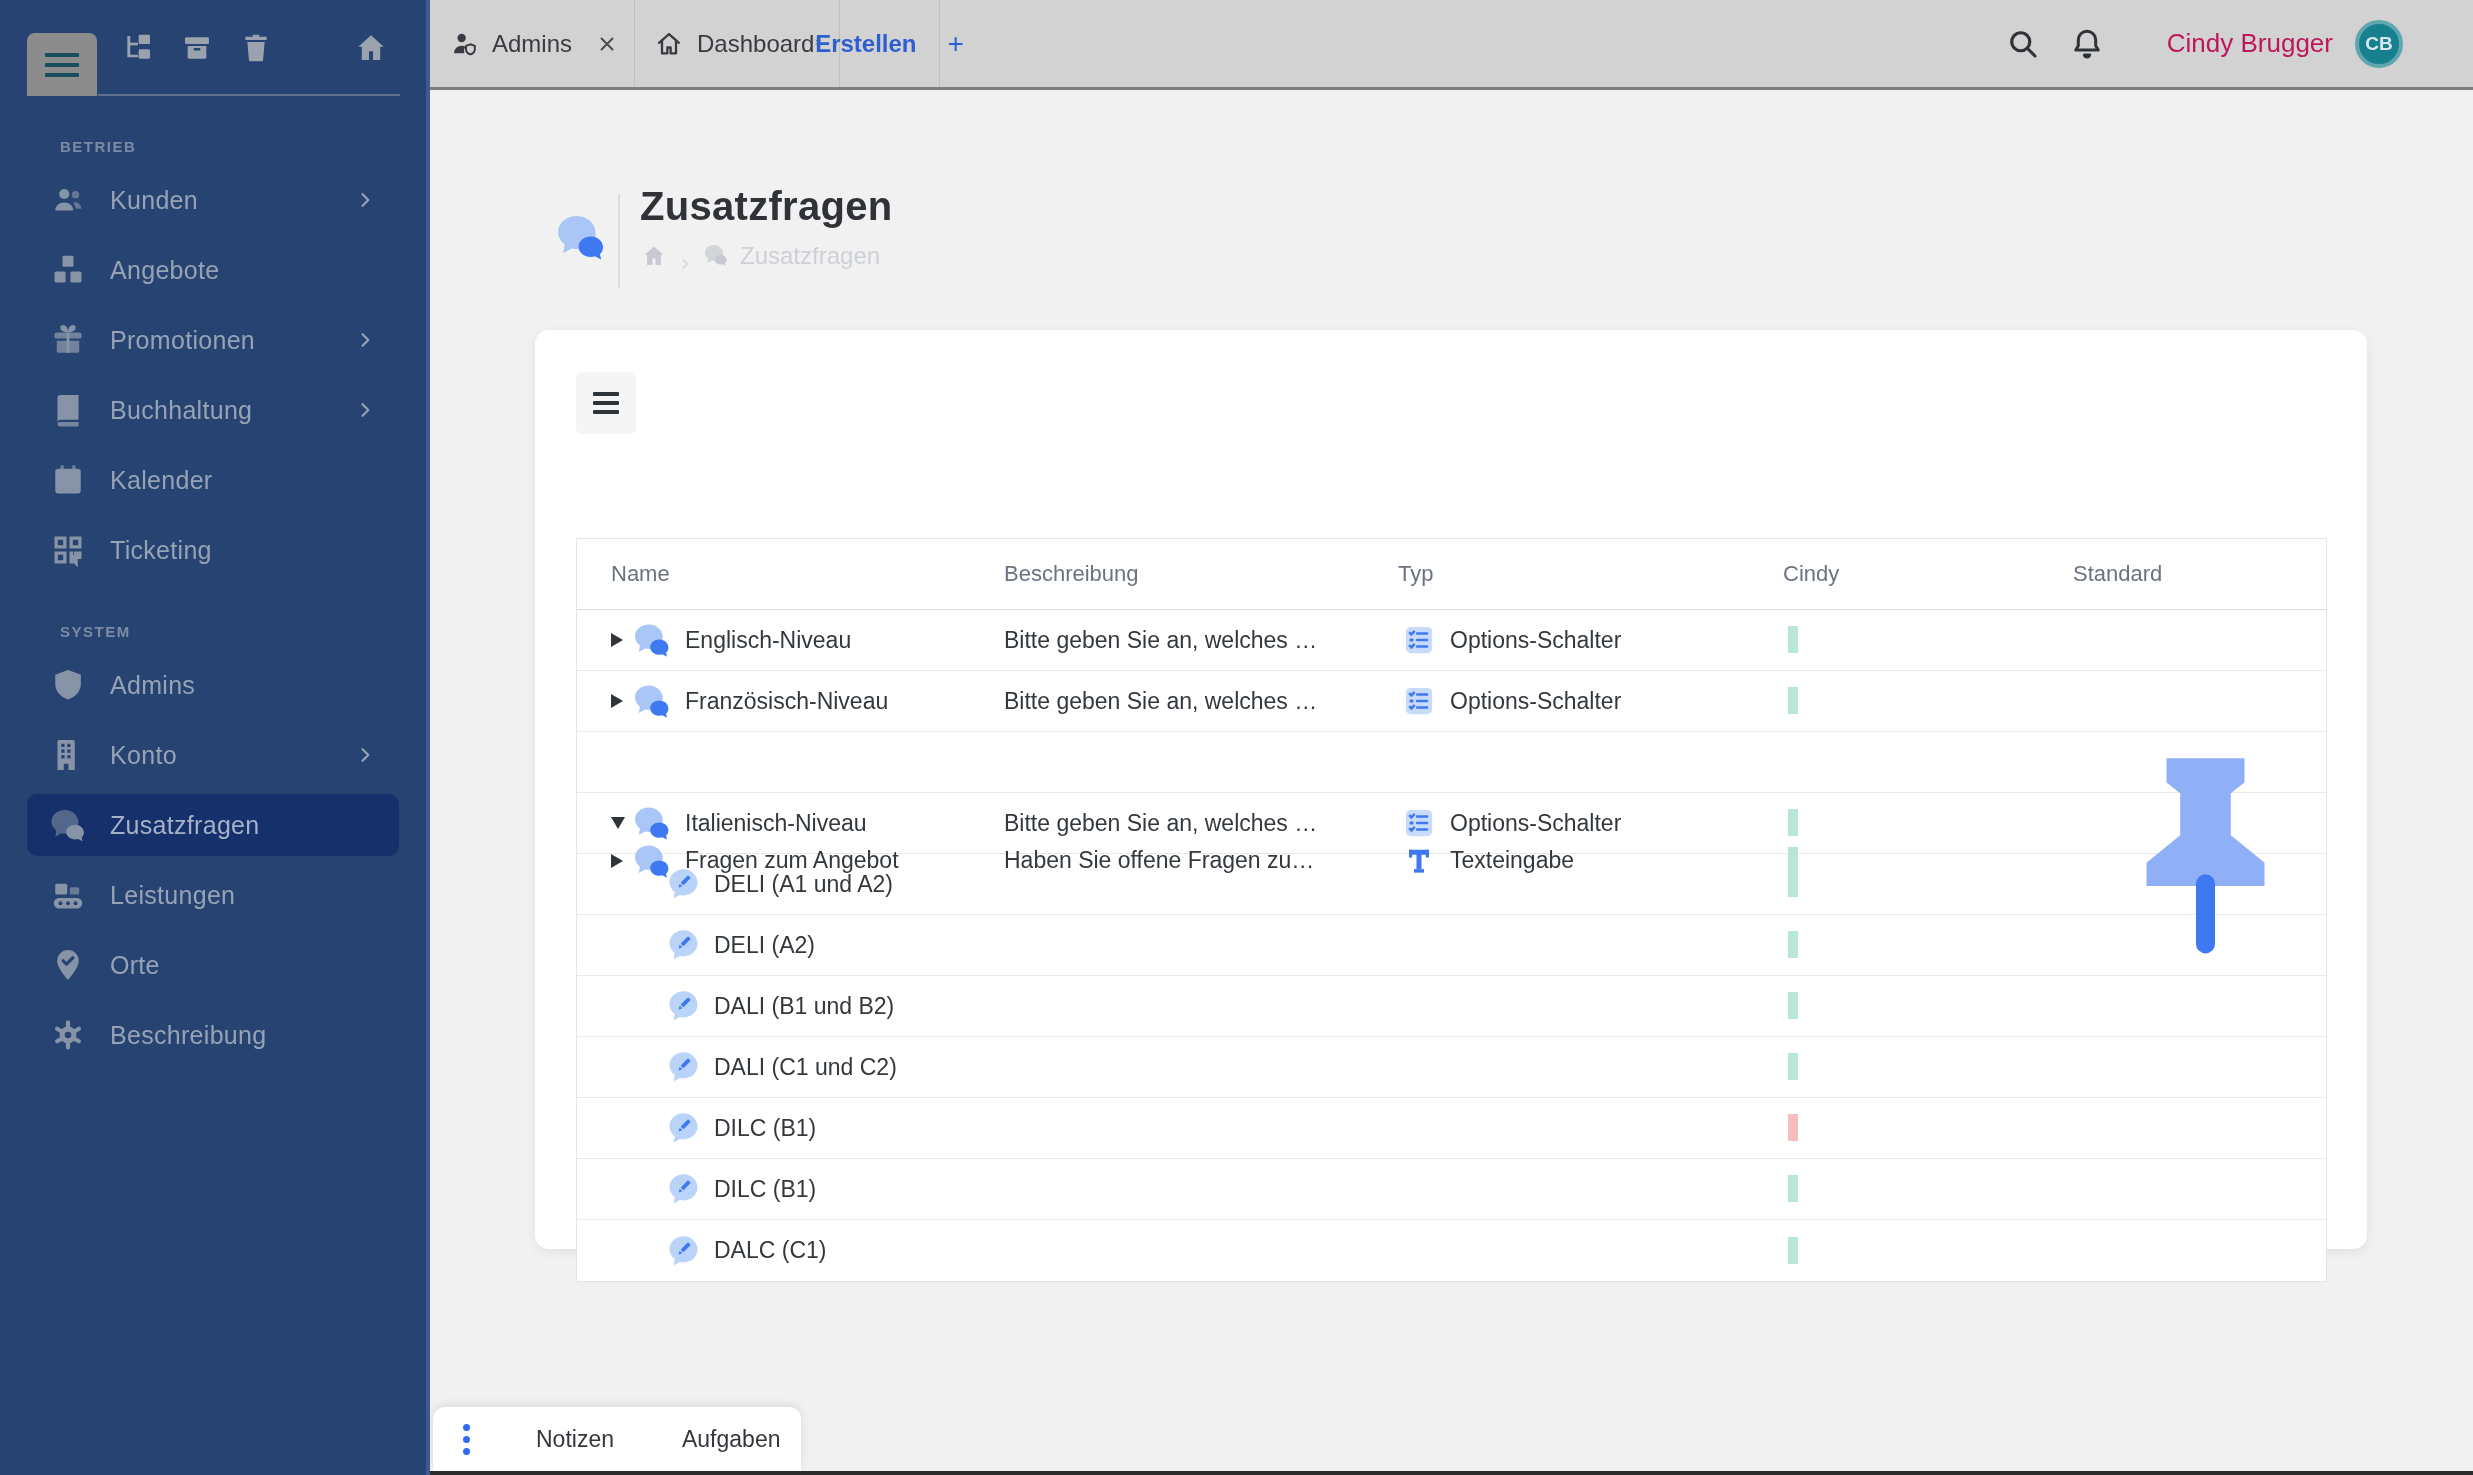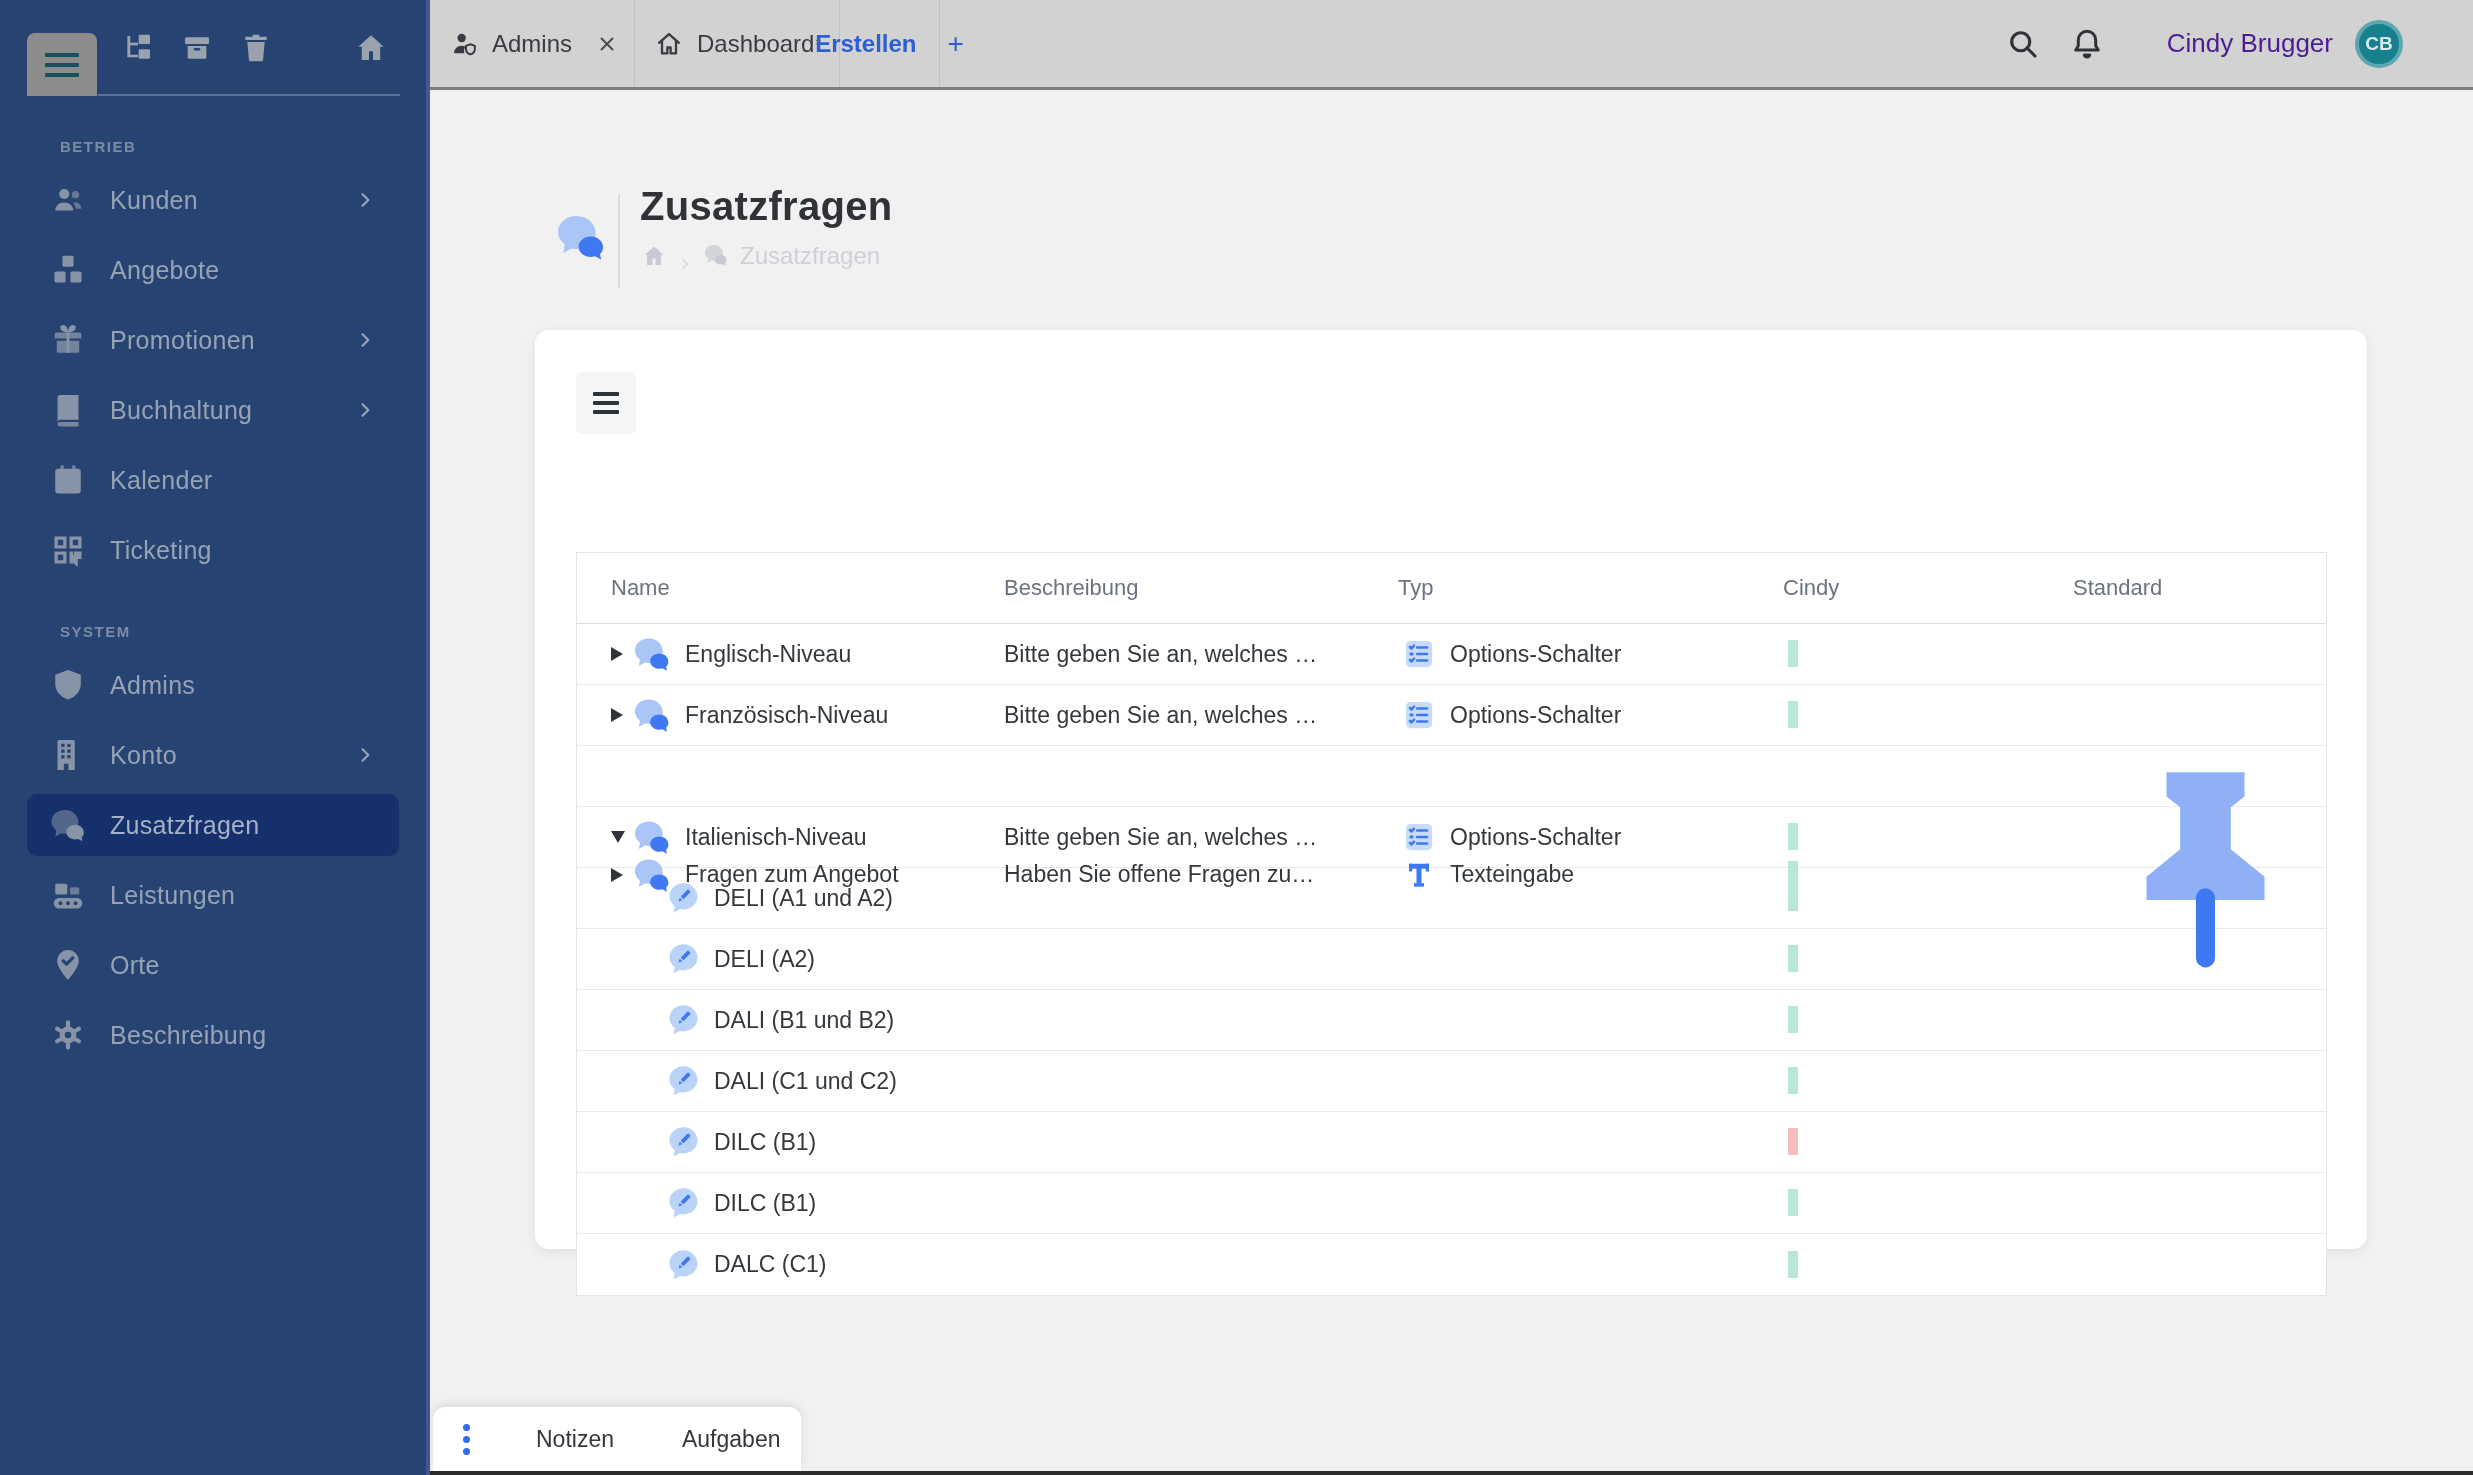--- a/index.html
+++ b/index.html
@@ -36,38 +36,38 @@
   .tab .tic{width:28px;height:28px;color:#383C42;flex:0 0 28px;}
   .tab .tic svg{width:100%;height:100%;}
   .tab .tlbl{margin-left:14px;font-size:24px;color:#383C42;}
   .tab .tclose{margin-left:auto;width:22px;height:22px;color:#44484E;cursor:pointer;}
   .tab.create{width:100px;justify-content:center;padding:0;gap:21px;}
   .tab.create .tlbl{margin:0;color:var(--accent);font-weight:600;}
   .tab.create .plus{margin-left:10px;font-size:28px;color:var(--accent);font-weight:400;}
   .top-right{margin-left:auto;display:flex;align-items:center;padding-right:70px;}
   .top-icon{width:36px;height:36px;color:#2F3338;cursor:pointer;}
   .top-icon + .top-icon{margin-left:28px;}
-  .user-name{margin-left:62px;font-size:26px;font-weight:500;color:#4c1d95;cursor:pointer;}
+  .user-name{margin-left:62px;font-size:26px;font-weight:500;color:#be185d;cursor:pointer;}
   .avatar{margin-left:22px;width:48px;height:48px;border-radius:50%;background:#17808F;border:4px solid #5FA7B0;color:#D8E8EA;font-size:19px;font-weight:700;display:flex;align-items:center;justify-content:center;cursor:pointer;}
 
   
   .content{position:absolute;left:430px;top:90px;width:2043px;height:1385px;background:#F1F1F1;}
   .ph-icon{position:absolute;left:126px;top:124px;width:50px;height:46px;}
   .ph-divider{position:absolute;left:188px;top:104px;width:2px;height:94px;background:#DCDEE2;}
   .page-title{position:absolute;left:210px;top:94px;font-size:40px;font-weight:700;color:var(--ink);letter-spacing:.3px;}
   .breadcrumb{position:absolute;left:212px;top:152px;display:flex;align-items:center;gap:12px;color:#CDD1D7;font-size:24px;}
   .breadcrumb .bic{width:24px;height:24px;color:#C7CBD1;}
   .breadcrumb .bchev{width:14px;height:14px;color:#D4D7DC;}
 
   .card{position:absolute;left:105px;top:240px;width:1832px;height:919px;background:#fff;border-radius:14px;box-shadow:0 3px 12px rgba(0,0,0,.07);}
   .card-menu-btn{position:absolute;left:41px;top:42px;width:60px;height:62px;border-radius:6px;background:#F5F5F5;display:flex;align-items:center;justify-content:center;cursor:pointer;}
   .card-menu-btn .bars{display:flex;flex-direction:column;gap:5px;}
   .card-menu-btn .bars i{display:block;width:26px;height:4px;background:#2E3338;border-radius:1px;}
 
-  .table{position:absolute;left:41px;top:222px;width:1751px;border:1px solid #E5E5E5;background:#fff;}
+  .table{position:absolute;left:41px;top:208px;width:1751px;border:1px solid #E5E5E5;background:#fff;}
   .trow{display:grid;grid-template-columns:427px 394px 385px 290px 1fr;align-items:center;height:61px;border-bottom:1px solid #EAEAEA;}
   .trow:last-child{border-bottom:none;}
   .thead{height:71px;border-bottom:1px solid #DCDCDC;}
   .thead .hcell{font-size:22px;color:var(--muted);}
   .hcell:first-child{padding-left:34px;}
   .cell-name{display:flex;align-items:center;padding-left:34px;overflow:hidden;}
   .tri-r{width:0;height:0;border-left:12px solid #2F343A;border-top:7px solid transparent;border-bottom:7px solid transparent;cursor:pointer;}
   .tri-d{width:0;height:0;border-top:12px solid #2F343A;border-left:7px solid transparent;border-right:7px solid transparent;cursor:pointer;}
   .exp-box{width:22px;display:flex;flex:0 0 22px;}
   .row-ic{width:38px;height:34px;margin-left:0;flex:0 0 38px;}

